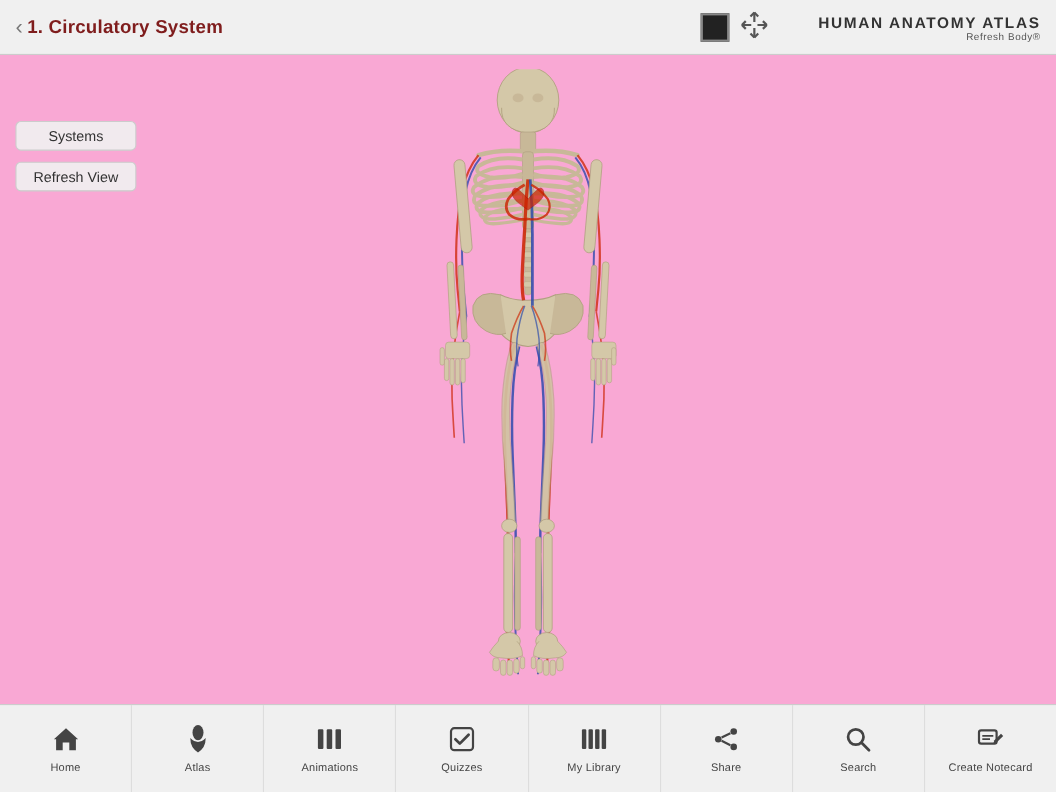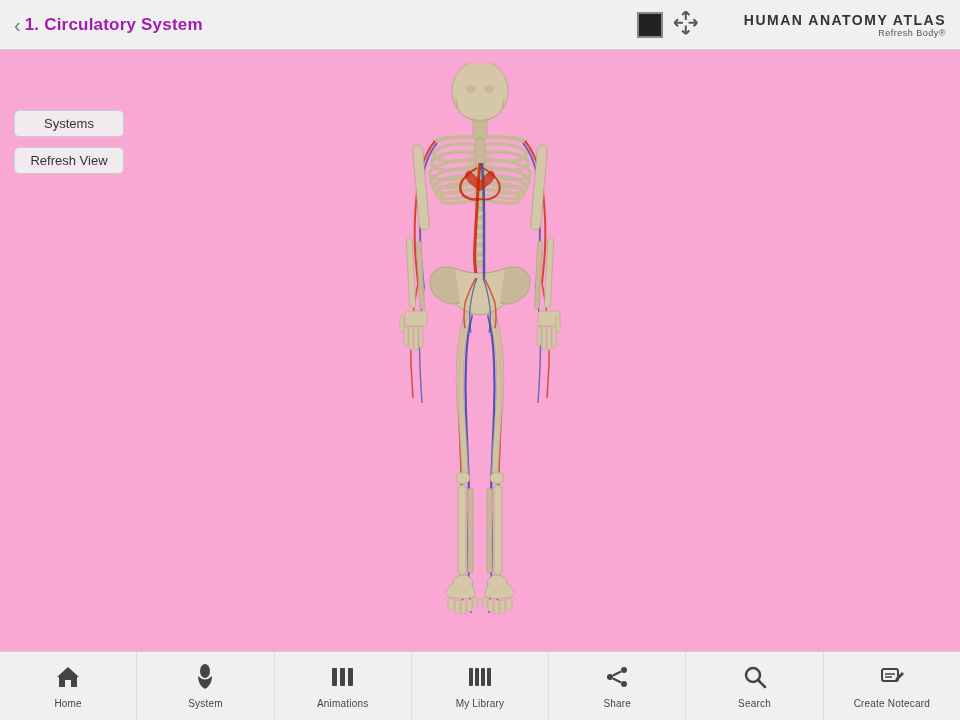--- a/index.html
+++ b/index.html
@@ -39,21 +39,21 @@
       font-size: 15px;
     }
     #back-chevron {
       font-size: 20px;
       color: #777;
       line-height: 1;
     }
     #header-title {
       font-size: 17px;
       font-weight: 600;
-      color: #a21caf;
+      color: #7f1d1d;
       letter-spacing: 0.2px;
     }
     #header-right {
       display: flex;
       align-items: center;
       gap: 10px;
     }
     #color-swatch {
       width: 26px;
       height: 26px;
@@ -131,21 +131,21 @@
     
     #skeleton-svg {
       height: 580px;
       width: 300px;
     }
 
     
     #bottom-nav {
       position: absolute;
       bottom: 0; left: 0; right: 0;
-      height: 69px;
+      height: 80px;
       background: #f0f0f0;
       border-top: 1px solid #ccc;
       display: flex;
       align-items: stretch;
       z-index: 10;
     }
     .nav-item {
       flex: 1;
       display: flex;
       flex-direction: column;
@@ -378,34 +378,43 @@
     <span class="nav-label">Home</span>
   </div>
 
   <div class="nav-item">
     <span class="nav-icon">
       <svg class="nav-svg" viewBox="0 0 28 28">
         <ellipse cx="14" cy="8" rx="5" ry="7" fill="#444"></ellipse>
         <path d="M7 13 Q14 20 21 13 Q21 22 14 26 Q7 22 7 13Z" fill="#444"></path>
       </svg>
     </span>
-    <span class="nav-label">System</span>
+    <span class="nav-label">Atlas</span>
   </div>
 
   <div class="nav-item">
     <span class="nav-icon">
       <svg class="nav-svg" viewBox="0 0 28 28">
         <rect x="3" y="5" width="5" height="18" fill="#444" rx="1"></rect>
         <rect x="11" y="5" width="5" height="18" fill="#444" rx="1"></rect>
         <rect x="19" y="5" width="5" height="18" fill="#444" rx="1"></rect>
       </svg>
     </span>
     <span class="nav-label">Animations</span>
   </div>
 
+  <div class="nav-item">
+    <span class="nav-icon">
+      <svg class="nav-svg" viewBox="0 0 28 28">
+        <rect x="4" y="4" width="20" height="20" rx="3" fill="none" stroke="#444" stroke-width="2"></rect>
+        <path d="M8 14 L12 18 L20 10" stroke="#444" stroke-width="2.5" fill="none" stroke-linecap="round" stroke-linejoin="round"></path>
+      </svg>
+    </span>
+    <span class="nav-label">Quizzes</span>
+  </div>
 
   <div class="nav-item">
     <span class="nav-icon">
       <svg class="nav-svg" viewBox="0 0 28 28">
         <rect x="3" y="5" width="4" height="18" rx="1" fill="#444"></rect>
         <rect x="9" y="5" width="4" height="18" rx="1" fill="#444"></rect>
         <rect x="15" y="5" width="4" height="18" rx="1" fill="#444"></rect>
         <rect x="21" y="5" width="4" height="18" rx="1" fill="#444"></rect>
       </svg>
     </span>

